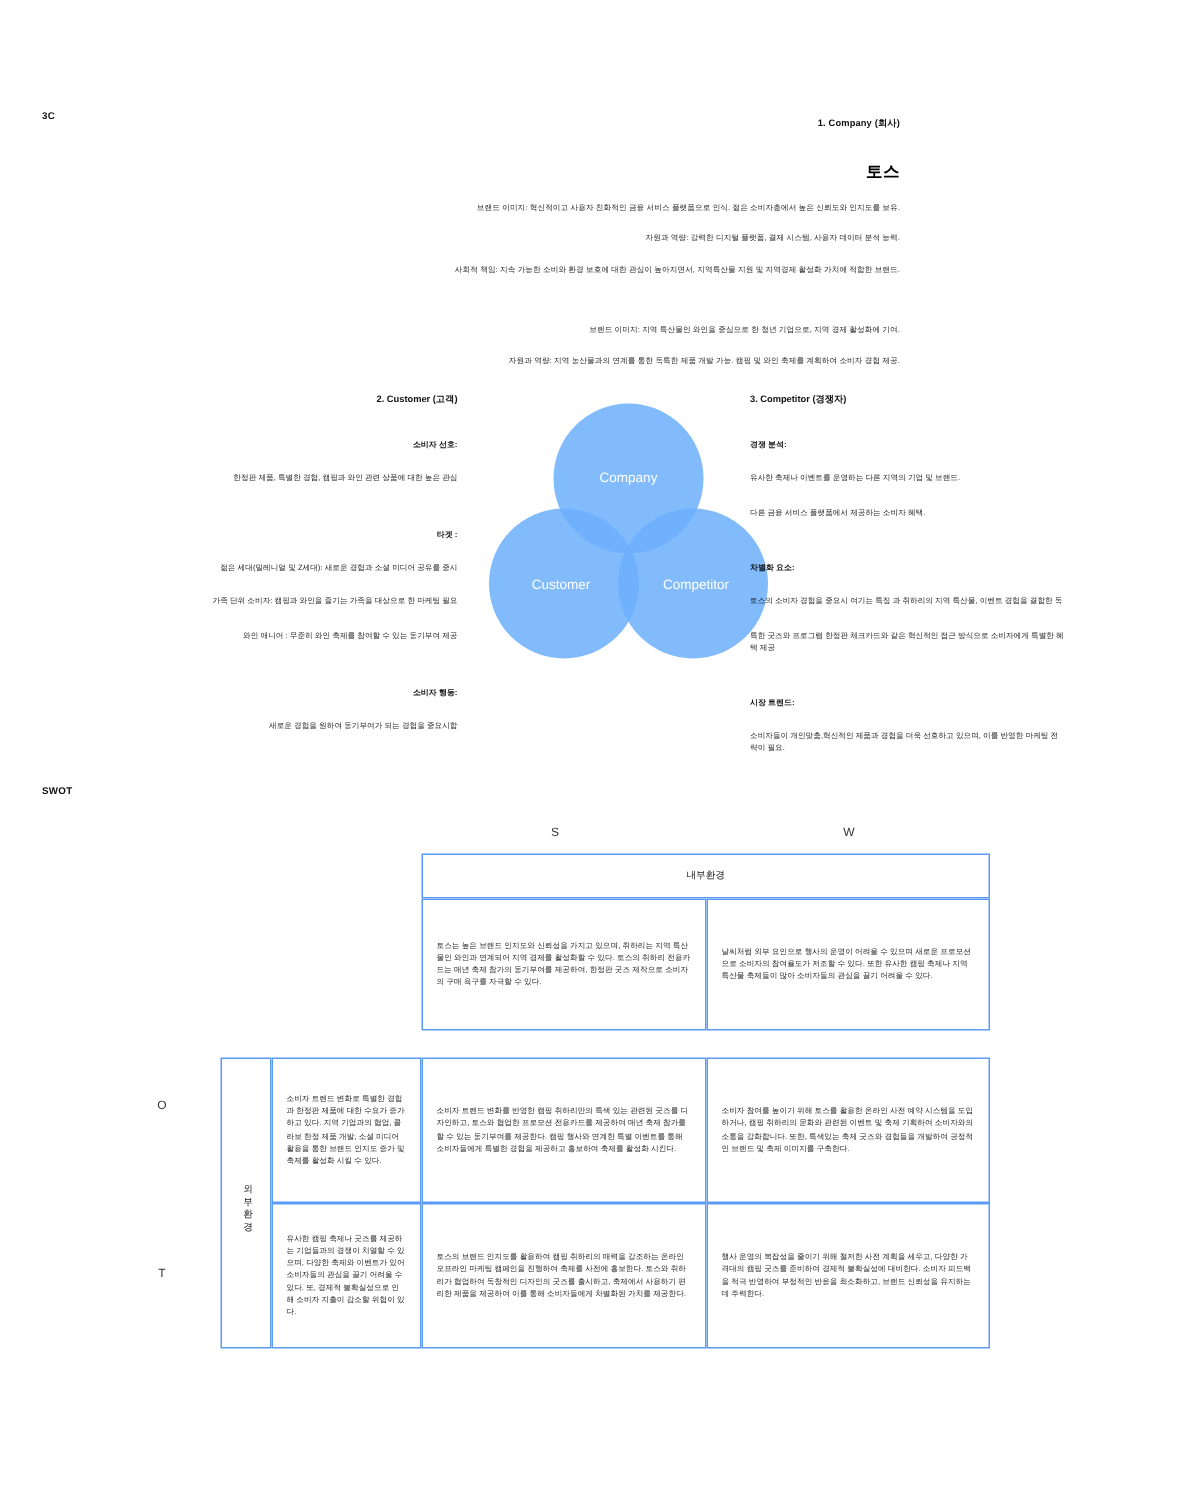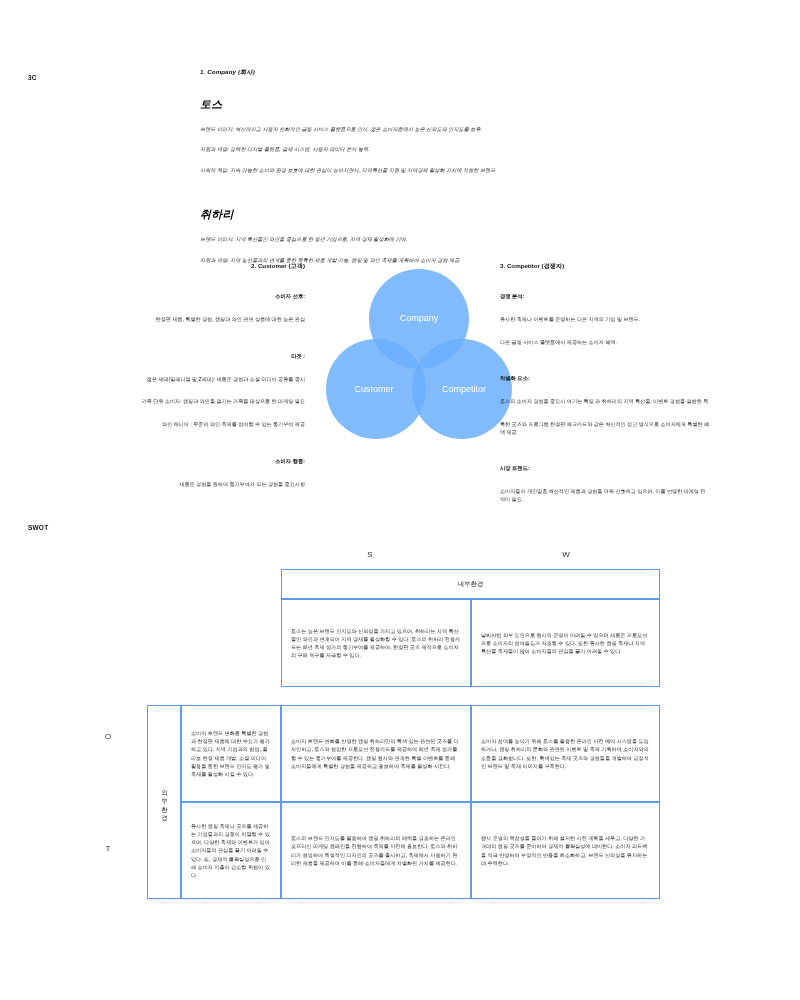--- a/index.html
+++ b/index.html
@@ -28,24 +28,23 @@
   
   #threec-block {
     position: absolute;
     left: 0; top: 0;
     width: 800px; height: 500px;
   }
 
   .company-col {
     position: absolute;
     left: 200px;
-    top: 68px;
+    top: 78px;
     width: 400px;
-    text-align: left;
-    font-style: italic;
+    text-align: right;
   }
   .col-head {
     font-size: 6.2px;
     font-weight: 700;
     color: #111;
     margin: 0 0 20px 0;
     letter-spacing: .1px;
   }
   .brand-name {
     font-size: 11px;
@@ -182,21 +181,20 @@
   <div class="company-col">
     <div class="col-head">1. Company (회사)</div>
 
     <div class="brand-name">토스</div>
     <div class="brand-line">브랜드 이미지: 혁신적이고 사용자 친화적인 금융 서비스 플랫폼으로 인식. 젊은 소비자층에서 높은 신뢰도와 인지도를 보유.</div>
     <div class="brand-line">자원과 역량: 강력한 디지털 플랫폼, 결제 시스템, 사용자 데이터 분석 능력.</div>
     <div class="brand-line">사회적 책임: 지속 가능한 소비와 환경 보호에 대한 관심이 높아지면서, 지역특산물 지원 및 지역경제 활성화 가치에 적합한 브랜드.</div>
 
     <div class="brand-gap"></div>
 
-    <div class="brand-name">취하리</div>
     <div class="brand-line">브랜드 이미지: 지역 특산물인 와인을 중심으로 한 청년 기업으로, 지역 경제 활성화에 기여.</div>
     <div class="brand-line">자원과 역량: 지역 농산물과의 연계를 통한 독특한 제품 개발 가능. 캠핑 및 와인 축제를 계획하여 소비자 경험 제공.</div>
   </div>
 
   <div id="customer-col" class="side-col">
     <div class="side-head">2. Customer (고객)</div>
 
     <div class="sub-label">소비자 선호:</div>
     <div class="side-line">한정판 제품, 특별한 경험, 캠핑과 와인 관련 상품에 대한 높은 관심</div>
 

